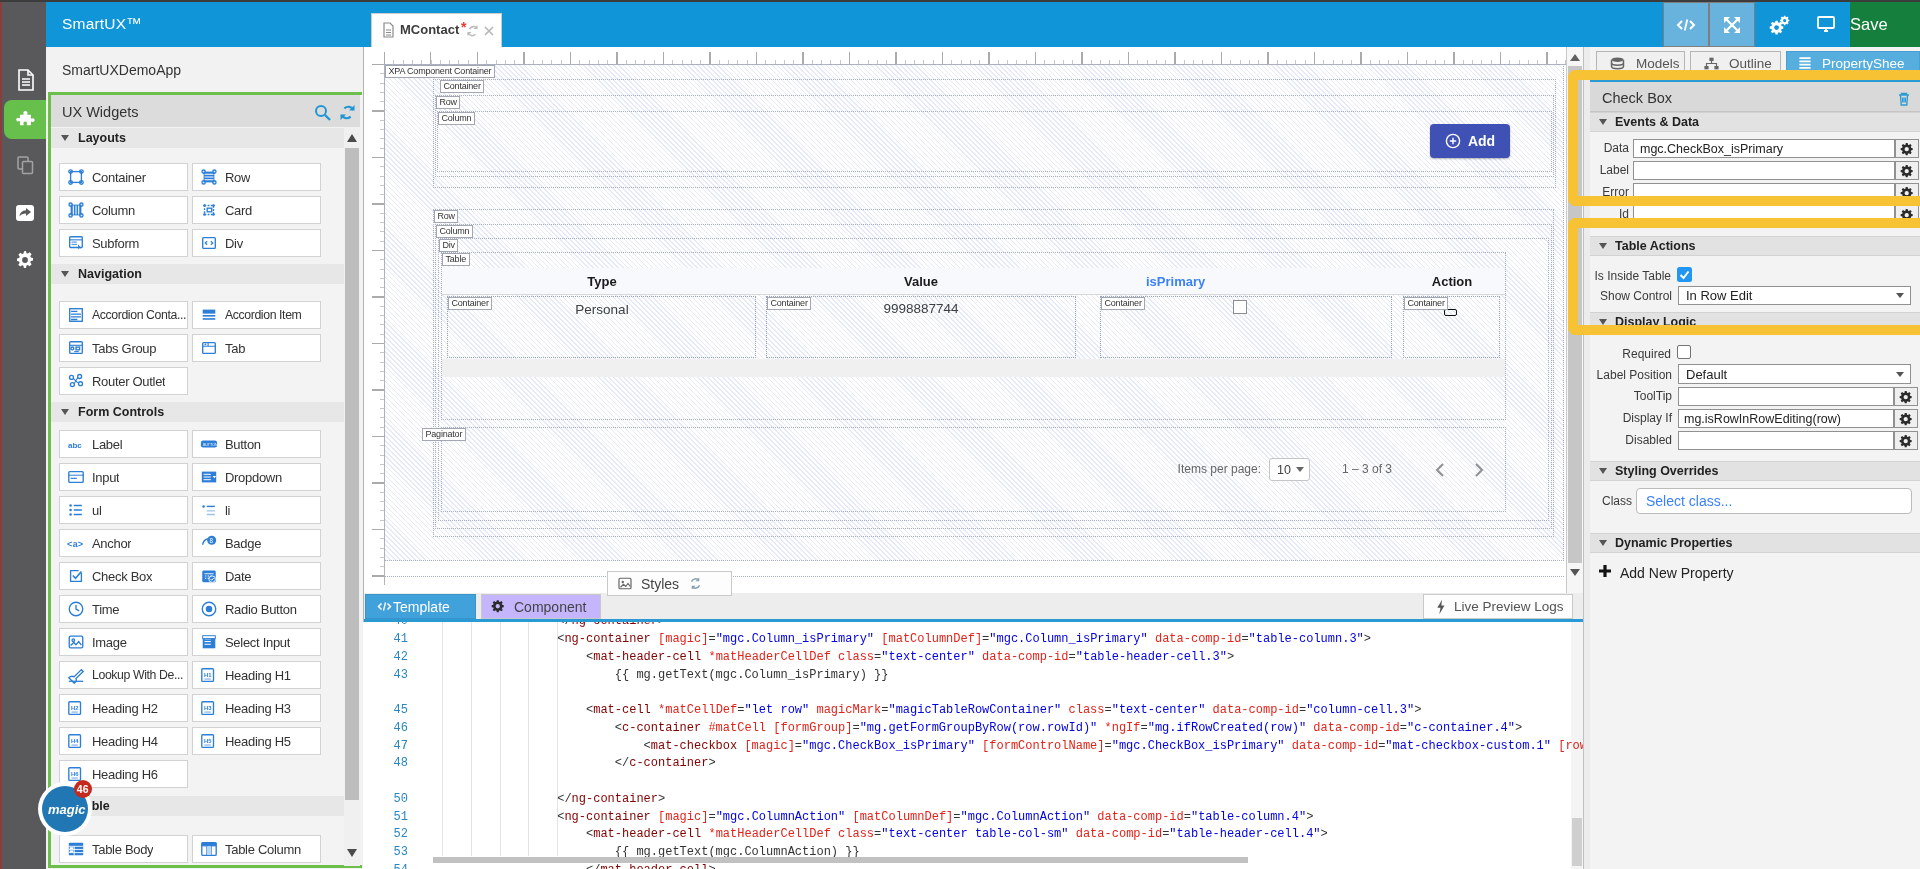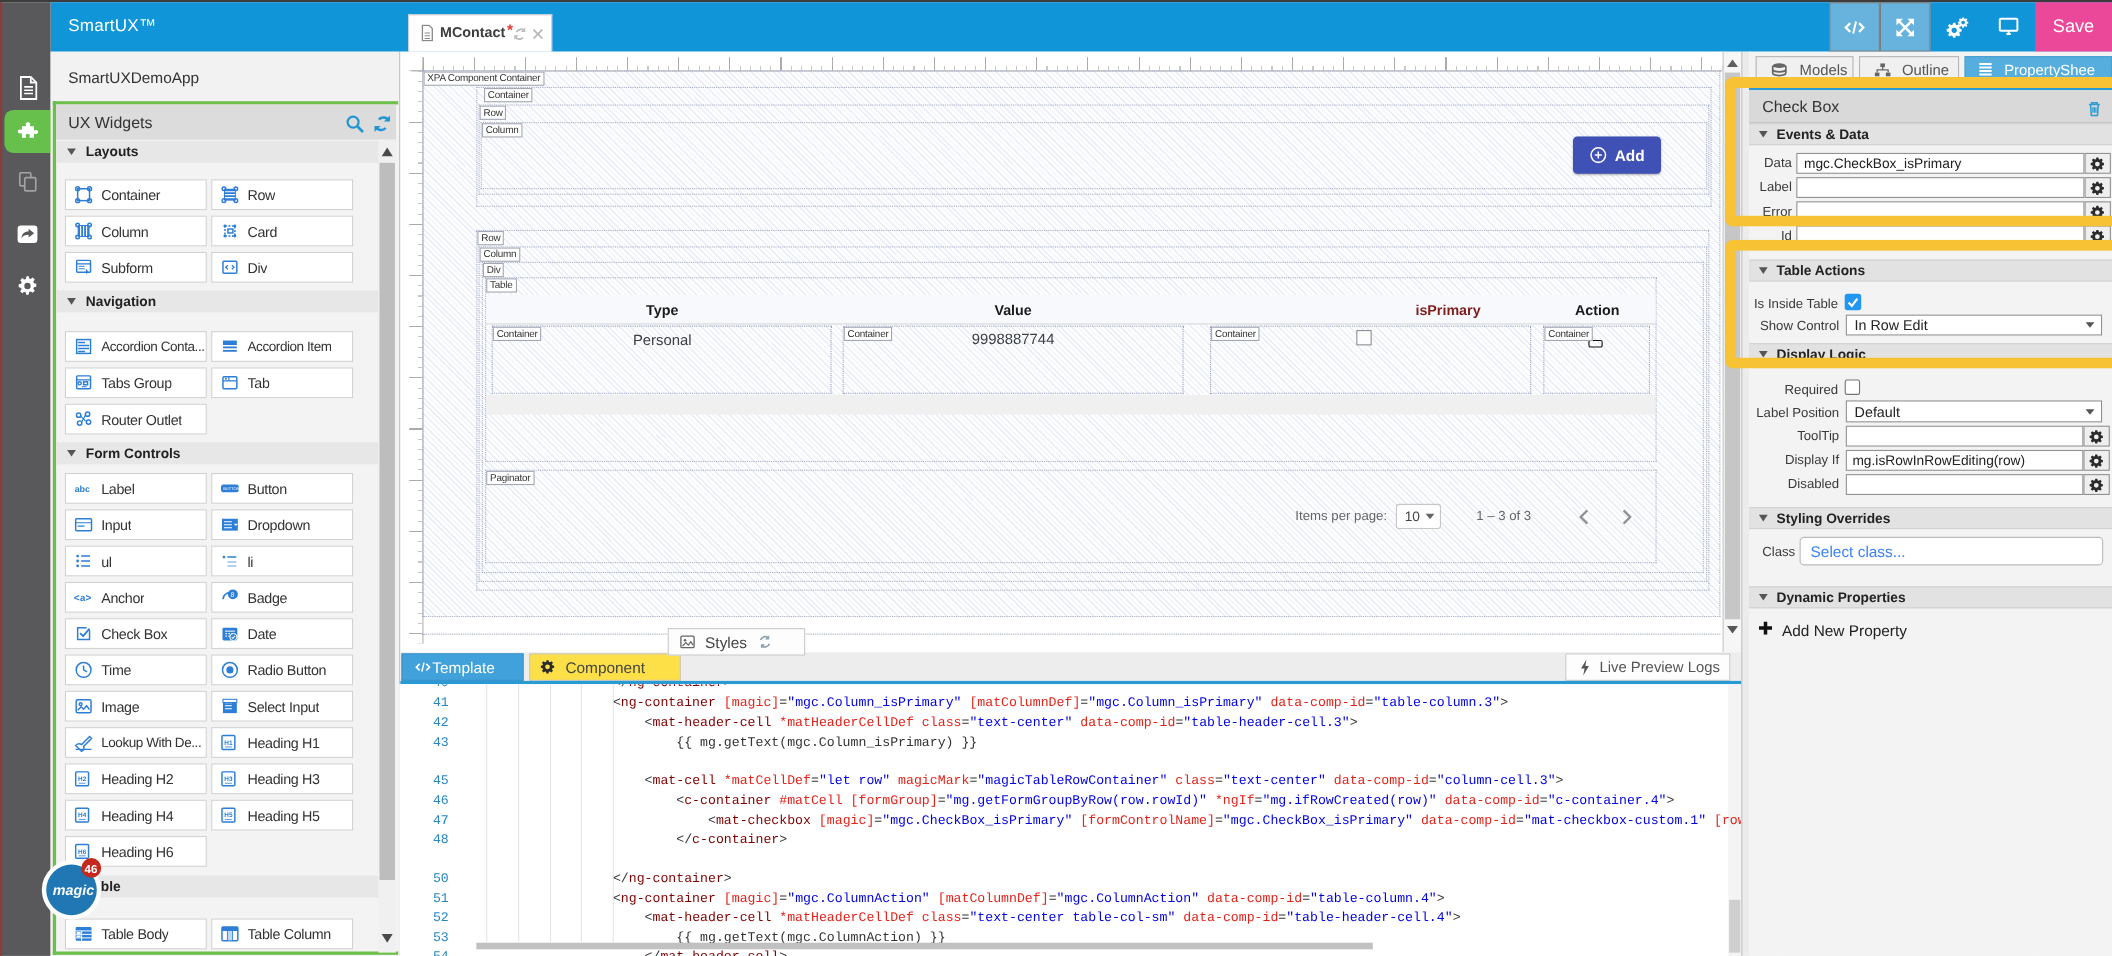--- a/index.html
+++ b/index.html
@@ -108,21 +108,21 @@
     </svg></div>
 <div class="abs" style="left:1709px;top:2px;width:46px;height:45px;background:#68b3dd;border:1px solid #7e7e7e"><svg width="20" height="20" style="margin:12px 0 0 12px">
       <use href="#i-expand"></use>
     </svg></div>
 <svg class="abs" width="22" height="20" style="left:1769px;top:15px">
     <use href="#i-cogs"></use>
   </svg>
 <svg class="abs" width="20" height="20" style="left:1816px;top:14px">
     <use href="#i-monitor"></use>
   </svg>
-<div class="abs" style="left:1850px;top:2px;width:70px;height:45px;background:#ec4899;color:#fff;font-size:16.5px;text-align:center;line-height:44px">Save</div>
+<div class="abs" style="left:1850px;top:2px;width:70px;height:45px;background:#15803d;color:#fff;font-size:16.5px;line-height:44px">Save</div>
 <div class="abs" style="left:371px;top:13px;width:131px;height:34px;background:#fff;border:1px solid #ccc;border-bottom:none;z-index:3">
     <svg width="13" height="16" style="position:absolute;left:10px;top:8px">
       <path d="M2 1h6l3 3v11H2z" fill="none" stroke="#8a8a8a" stroke-width="1.2"></path>
       <path d="M4 8h5M4 10.5h5M4 13h5" stroke="#8a8a8a" stroke-width="1"></path>
     </svg>
     <span style="position:absolute;left:28px;top:8px;font-size:13px;font-weight:bold;color:#3c3c3c">MContact</span>
     <span style="position:absolute;left:89px;top:5px;font-size:14px;font-weight:bold;color:#e53935">*</span>
     <svg width="13" height="13" style="position:absolute;left:94px;top:10px">
       <path d="M11 4A4.5 4.5 0 003.6 5.2M2 9a4.5 4.5 0 007.4 1.2" fill="none" stroke="#bbb" stroke-width="1.6"></path>
       <path fill="#bbb" d="M11.5 1v4h-4zM1.5 12V8h4z"></path>
@@ -482,37 +482,37 @@
 <div class="chip" style="left:434px;top:210px;z-index:6">Row</div>
 <div class="abs dash" style="left:435px;top:224px;width:1117px;height:305px;z-index:1"></div>
 <div class="chip" style="left:436px;top:225px;z-index:6">Column</div>
 <div class="abs dash" style="left:438px;top:238px;width:1111px;height:283px;z-index:1"></div>
 <div class="chip" style="left:439px;top:239px;z-index:6">Div</div>
 <div class="abs dash" style="left:441px;top:252px;width:1065px;height:168px;z-index:1"></div>
 <div class="chip" style="left:442px;top:253px;z-index:6">Table</div>
 <div class="abs" style="left:442px;top:268px;width:1063px;height:27px;background:#f8f9fd;border-bottom:1px solid #d8d8d8;z-index:2"></div>
 <div class="abs" style="left:502px;top:274px;width:200px;text-align:center;font-size:13px;font-weight:bold;color:#1a1a1a;z-index:3">Type</div>
 <div class="abs" style="left:821px;top:274px;width:200px;text-align:center;font-size:13px;font-weight:bold;color:#1a1a1a;z-index:3">Value</div>
-<div class="abs" style="left:1146px;top:274px;width:200px;text-align:right;font-size:13px;font-weight:bold;color:#7f1d1d;z-index:3">isPrimary</div>
+<div class="abs" style="left:1146px;top:274px;width:200px;text-align:left;font-size:13px;font-weight:bold;color:#3b82f6;z-index:3">isPrimary</div>
 <div class="abs" style="left:1352px;top:274px;width:200px;text-align:center;font-size:13px;font-weight:bold;color:#1a1a1a;z-index:3">Action</div>
 <div class="abs dot" style="left:447px;top:296px;width:309px;height:62px;z-index:3"></div>
 <div class="abs dot" style="left:766px;top:296px;width:310px;height:62px;z-index:3"></div>
 <div class="abs dot" style="left:1100px;top:296px;width:292px;height:62px;z-index:3"></div>
 <div class="abs dot" style="left:1403px;top:296px;width:97px;height:62px;z-index:3"></div>
 <div class="chip" style="left:448px;top:297px;z-index:6">Container</div>
 <div class="chip" style="left:767px;top:297px;z-index:6">Container</div>
 <div class="chip" style="left:1101px;top:297px;z-index:6">Container</div>
 <div class="chip" style="left:1404px;top:297px;z-index:6">Container</div>
 <div class="abs" style="left:502px;top:302px;width:200px;text-align:center;font-size:13.5px;color:#3c4043;z-index:4">Personal</div>
 <div class="abs" style="left:821px;top:301px;width:200px;text-align:center;font-size:13.5px;color:#3c4043;z-index:4">9998887744</div>
 <div class="abs" style="left:1233px;top:300px;width:14px;height:14px;background:#fdfdfd;border:1.5px solid #8b8f94;z-index:4"></div>
 <div class="abs" style="left:1444px;top:309px;width:13px;height:7px;border:1.5px solid #111;border-radius:2px;z-index:4"></div>
 <div class="abs" style="left:442px;top:359px;width:1063px;height:18px;background:#f0f0f1;z-index:2"></div>
 <div class="abs dash" style="left:441px;top:427px;width:1065px;height:85px;z-index:1"></div>
-<div class="chip" style="left:442px;top:428px;z-index:6">Paginator</div>
+<div class="chip" style="left:422px;top:428px;z-index:6">Paginator</div>
 <div class="abs" style="left:1061px;top:462px;width:200px;text-align:right;font-size:12px;color:#666;z-index:4">Items per page:</div>
 <div class="abs" style="left:1269px;top:458px;width:41px;height:23px;border:1px solid #c6c6c6;border-radius:3px;background:#fff;z-index:4;font-size:12.5px;color:#444;line-height:22px;padding-left:7px">10</div>
 <div class="caret" style="left:1296px;top:467px;border-top-color:#666;z-index:5"></div>
 <div class="abs" style="left:1317px;top:462px;width:100px;text-align:center;font-size:12px;color:#666;z-index:4">1 – 3 of 3</div>
 <svg class="abs" width="10" height="14" style="left:1435px;top:463px;z-index:4">
     <path d="M8 1L2 7l6 6" fill="none" stroke="#909090" stroke-width="2"></path>
   </svg>
 <svg class="abs" width="10" height="14" style="left:1474px;top:463px;z-index:4">
     <path d="M2 1l6 6-6 6" fill="none" stroke="#909090" stroke-width="2"></path>
   </svg>
@@ -521,21 +521,21 @@
 <div class="abs" style="left:1570px;top:54px;width:0;height:0;border-left:5px solid transparent;border-right:5px solid transparent;border-bottom:7px solid #606060"></div>
 <div class="abs" style="left:1568px;top:66px;width:14px;height:497px;background:#c6c6c6"></div>
 <div class="abs" style="left:1570px;top:569px;width:0;height:0;border-left:5px solid transparent;border-right:5px solid transparent;border-top:7px solid #555"></div>
 <div class="abs" style="left:364px;top:593px;width:1219px;height:26px;background:#ededed"></div>
 <div class="abs seltab" style="left:365px;top:594px;width:111px;height:25px;background:#41a1da;border-color:#3a93c9;color:#fff">
     <svg width="17" height="15" viewBox="0 0 20 20" style="margin-left:10px">
       <use href="#i-code"></use>
     </svg>
     <span style="margin-left:0;font-size:14px">Template</span>
   </div>
-<div class="abs seltab" style="left:481px;top:594px;width:138px;height:25px;background:#fde047;border-color:#c9c9c9">
+<div class="abs seltab" style="left:481px;top:594px;width:120px;height:25px;background:#c4b5fd;border-color:#c9c9c9">
     <svg width="15" height="15" viewBox="0 0 16 16" style="margin-left:9px">
       <use href="#i-gearD" fill="#555"></use>
     </svg>
     <span style="margin-left:8px;color:#444;font-size:14px">Component</span>
   </div>
 <div class="abs seltab" style="left:607px;top:571px;width:125px;height:25px;background:#fdfdfd;border-color:#c9c9c9">
     <svg width="16" height="15" viewBox="0 0 20 20" style="margin-left:9px">
       <use href="#i-img"></use>
     </svg>
     <span style="margin-left:8px;color:#444;font-size:14px">Styles</span>

